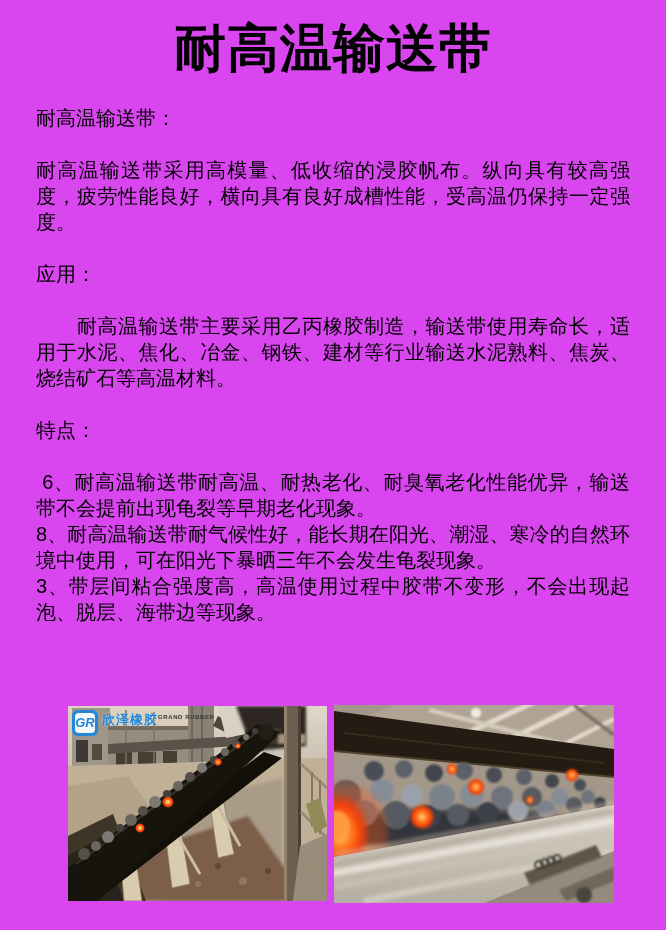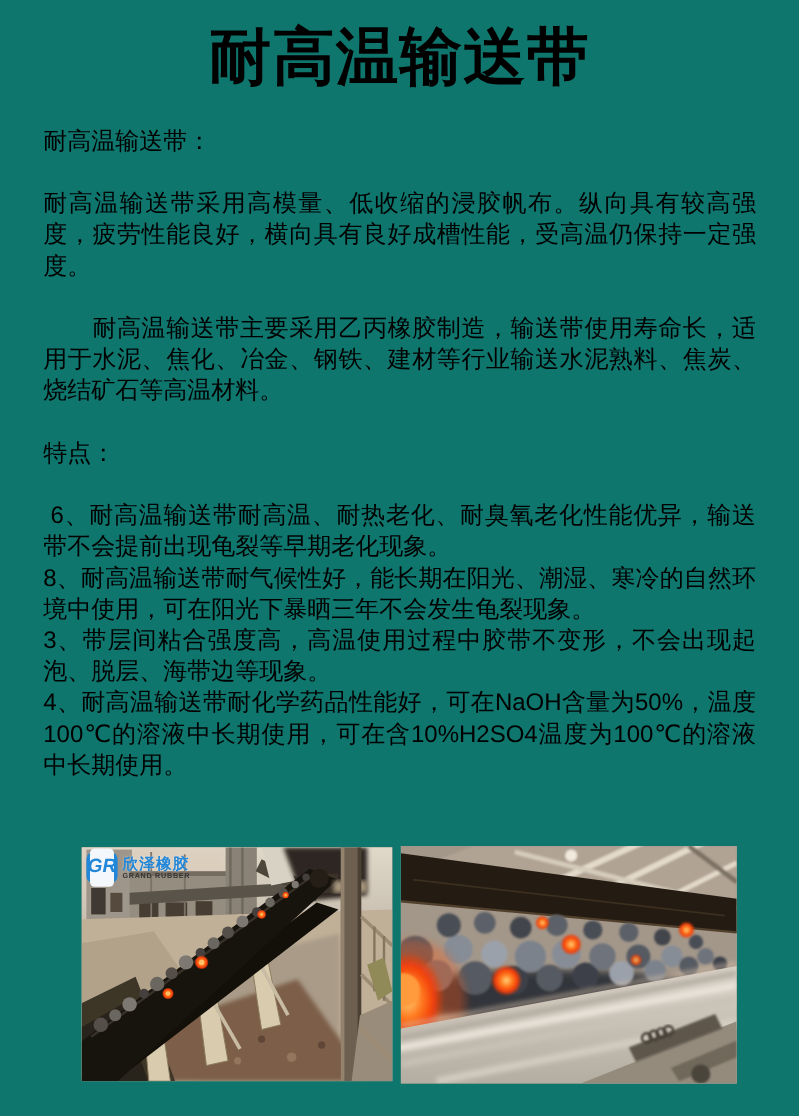--- a/index.html
+++ b/index.html
@@ -1,21 +1,21 @@
 <!DOCTYPE html>
 <html><head>
 <meta charset="utf-8">
 <style>
   html,body { margin:0; padding:0; background:#ffffff; }
   body {
     width:666px; height:930px;
     font-family:"Liberation Sans","DejaVu Sans",sans-serif;
     color:#000;
   }
-  .page { position:relative; width:666px; height:930px; background:#0f766e; overflow:hidden; }
+  .page { position:relative; width:666px; height:930px; background:#d946ef; overflow:hidden; }
 
   h1.title {
     margin:0; padding-top:16px;
     font-size:52px; line-height:64px;
     text-align:center; font-weight:600; letter-spacing:1px;
     font-family:"Liberation Sans","DejaVu Sans",sans-serif;
   }
 
   .content {
     padding:25px 36px 0 36px;
@@ -30,49 +30,49 @@
   .photo-left  { left:68px;  top:706px; width:259px; height:195px; }
   .photo-right { left:334px; top:705px; width:280px; height:198px; }
 
   
   .brand-logo { position:absolute; left:4px; top:4px; display:flex; align-items:flex-start; gap:4px; }
   .logo-mark {
     width:26px; height:26px; background:#2287d8; border-radius:6px;
     display:flex; align-items:center; justify-content:center; flex:0 0 auto;
   }
   .logo-mark-inner {
-    width:20px; height:32px; background:#f4f8fc; border-radius:4px;
+    width:20px; height:20px; background:#f4f8fc; border-radius:4px;
     display:flex; align-items:center; justify-content:center;
-    color:#2287d8; font-weight:bold; font-style:italic; font-size:16px; line-height:12px;
-  }
-  .brand-text { display:flex; flex-direction:column; padding-top:3px; }
+    color:#2287d8; font-weight:bold; font-style:italic; font-size:13px; line-height:12px;
+  }
+  .brand-text { display:flex; flex-direction:row; padding-top:3px; }
   .brand-cn {
     color:#2287d8; font-size:13px; line-height:14px; font-weight:bold; letter-spacing:1px;
     text-shadow:0 0 2px rgba(255,255,255,.55);
   }
   .brand-en {
     color:#343434; font-size:6px; line-height:8px; font-weight:bold; letter-spacing:.6px;
   }
 </style>
 </head>
 <body>
 
 <div class="page">
 
   <h1 class="title">耐高温输送带</h1>
 
   <div class="content">
     <p>耐高温输送带：</p>
     <p>耐高温输送带采用高模量、低收缩的浸胶帆布。纵向具有较高强度，疲劳性能良好，横向具有良好成槽性能，受高温仍保持一定强度。</p>
+    <p>应用：</p>
     <p>　　耐高温输送带主要采用乙丙橡胶制造，输送带使用寿命长，适用于水泥、焦化、冶金、钢铁、建材等行业输送水泥熟料、焦炭、烧结矿石等高温材料。</p>
     <p>特点：</p>
     <p class="feature"> 6、耐高温输送带耐高温、耐热老化、耐臭氧老化性能优异，输送带不会提前出现龟裂等早期老化现象。</p>
     <p class="feature">8、耐高温输送带耐气候性好，能长期在阳光、潮湿、寒冷的自然环境中使用，可在阳光下暴晒三年不会发生龟裂现象。</p>
     <p class="feature">3、带层间粘合强度高，高温使用过程中胶带不变形，不会出现起泡、脱层、海带边等现象。</p>
-    <p class="feature">4、耐高温输送带耐化学药品性能好，可在NaOH含量为50%，温度100℃的溶液中长期使用，可在含10%H2SO4温度为100℃的溶液中长期使用。</p>
   </div>
 
   <figure class="photo photo-left" style="margin:0;">
     <svg viewBox="0 0 259 195" preserveAspectRatio="none">
       <defs>
         <linearGradient id="skyL" x1="0" y1="0" x2="0" y2="1">
           <stop offset="0" stop-color="#e0d8c9"></stop>
             <stop offset="1" stop-color="#c8bfb0"></stop>
         </linearGradient>
         <radialGradient id="glowL">

